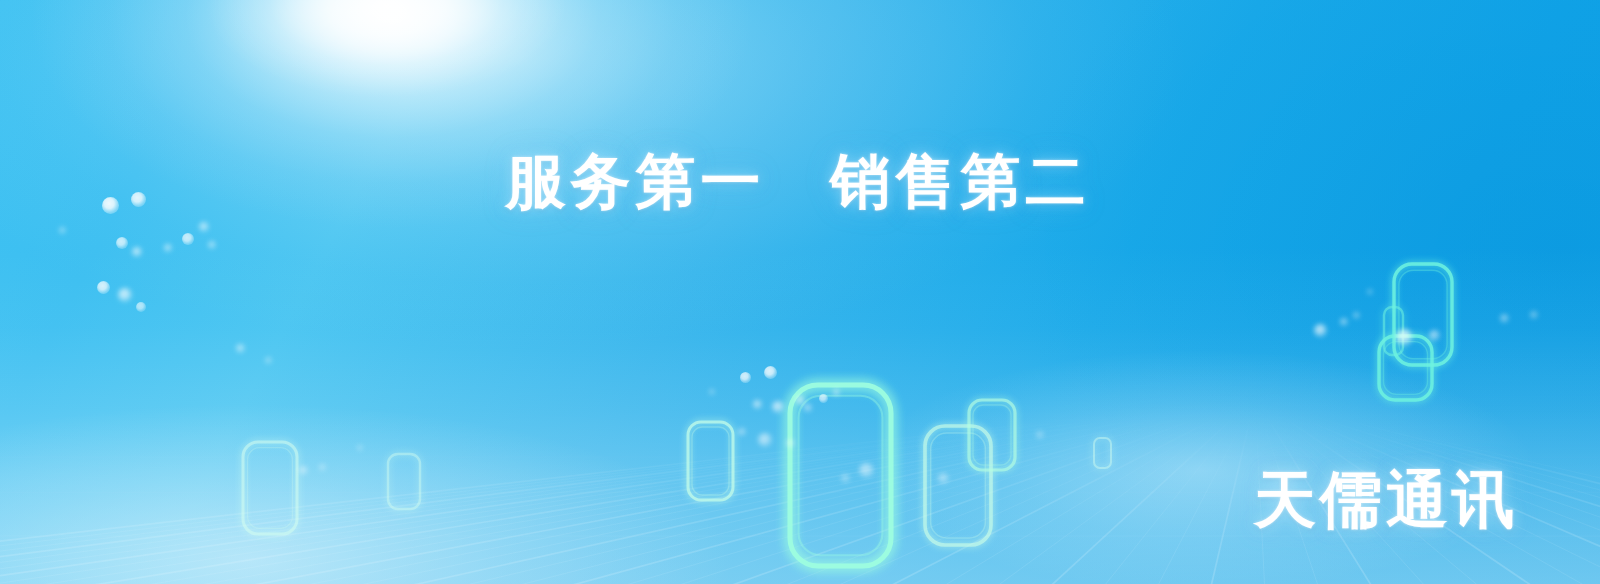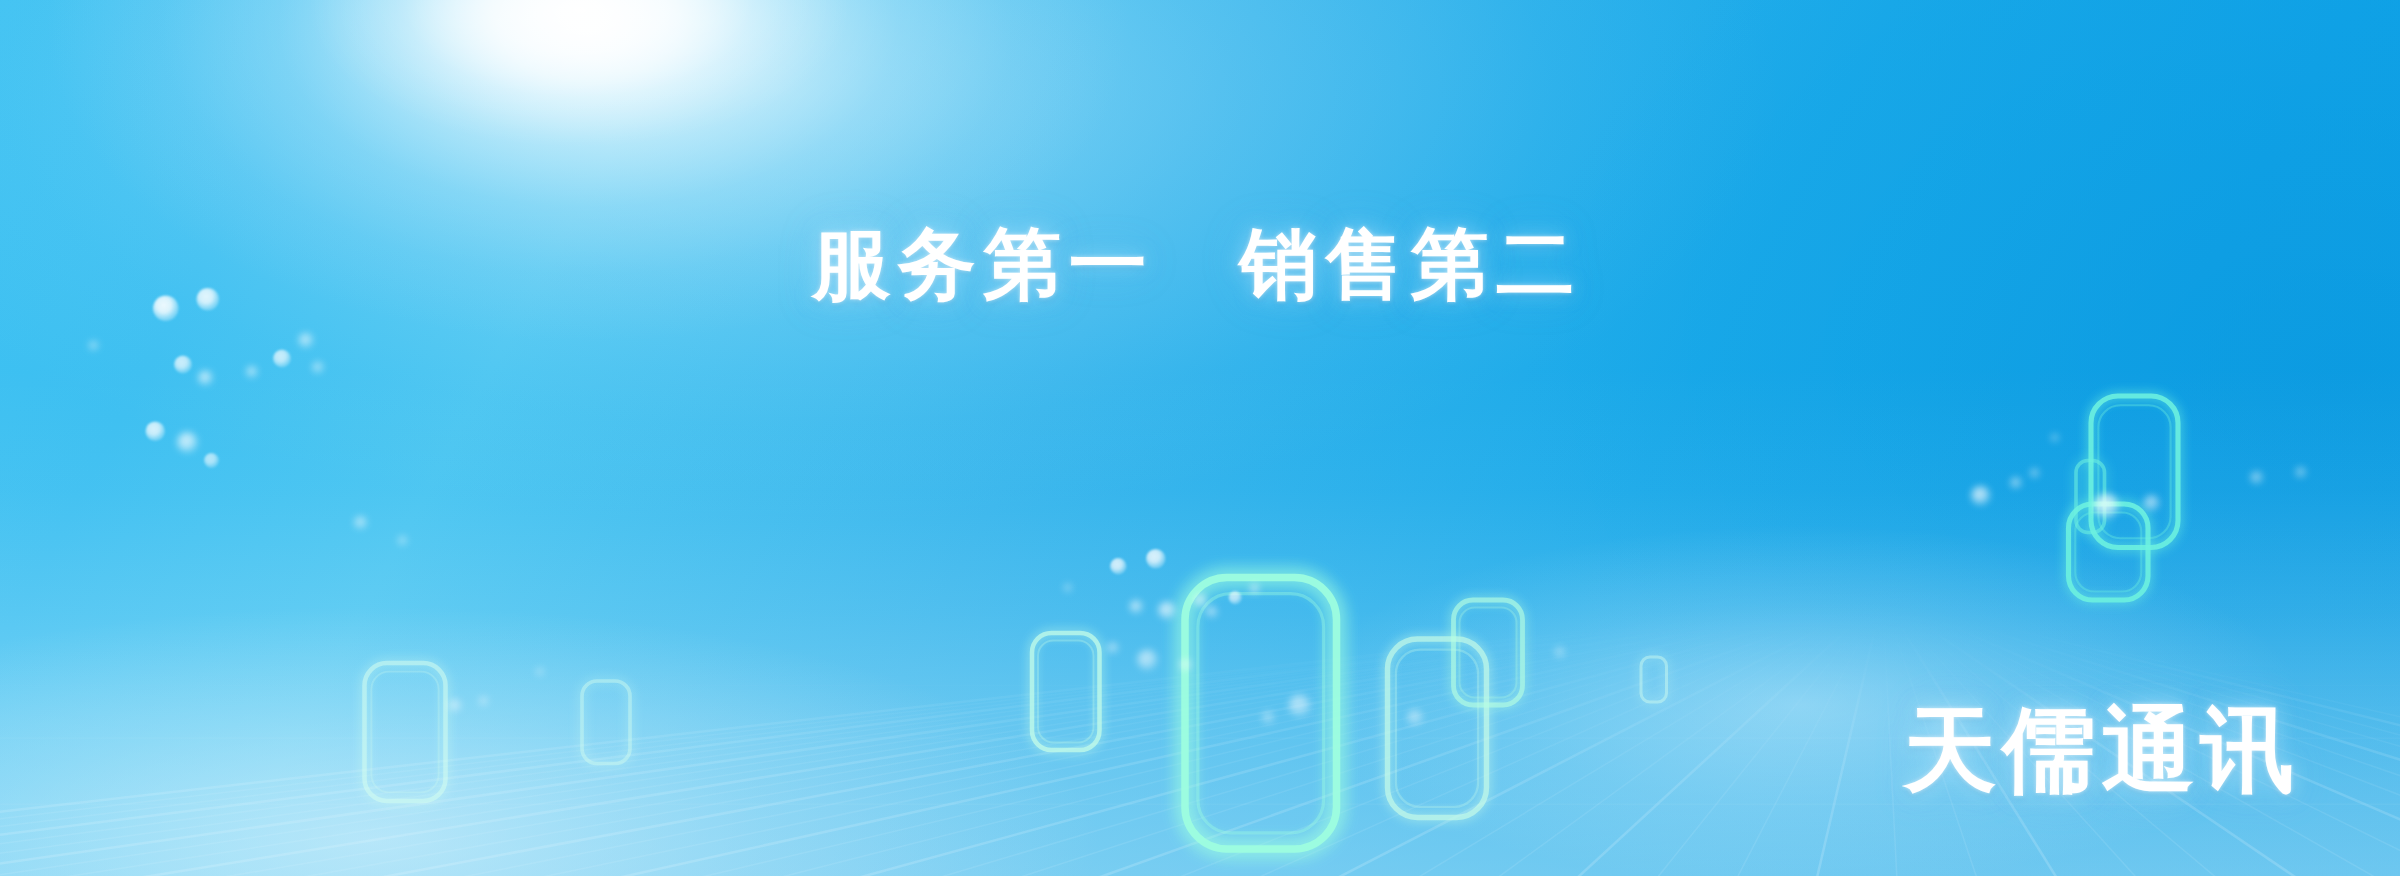--- a/index.html
+++ b/index.html
@@ -133,21 +133,21 @@
   }
   .dot.soft { filter: blur(2.4px); }
 
   
   .headline {
     position: absolute;
     left: 0; right: 4px;
     top: 142px;
     text-align: center;
     font-family: Liberation Sans, sans-serif;
-    font-size: 52px;
+    font-size: 60px;
     font-weight: 700;
     letter-spacing: 5px;
     color: #ffffff;
     white-space: pre;
     text-shadow:
       0 0 3px rgba(255,255,255,0.55),
       0 0 12px rgba(190,235,255,0.50),
       0 0 26px rgba(150,215,250,0.34),
       0 2px 4px rgba(0,95,160,0.16);
   }
@@ -165,21 +165,21 @@
     white-space: pre;
     text-shadow:
       0 0 3px rgba(255,255,255,0.55),
       0 0 11px rgba(190,235,255,0.48),
       0 0 22px rgba(150,215,250,0.30),
       0 2px 4px rgba(0,95,160,0.14);
   }
 
   .brand {
     position: absolute;
-    right: 67px;
+    right: 82px;
     bottom: 42px;
     font-family: "DejaVu Serif", "Liberation Serif", serif;
     font-size: 62px;
     font-weight: 700;
     letter-spacing: 4px;
     color: #ffffff;
     white-space: pre;
     text-shadow:
       0 0 3px rgba(255,255,255,0.60),
       0 0 13px rgba(205,242,255,0.52),

